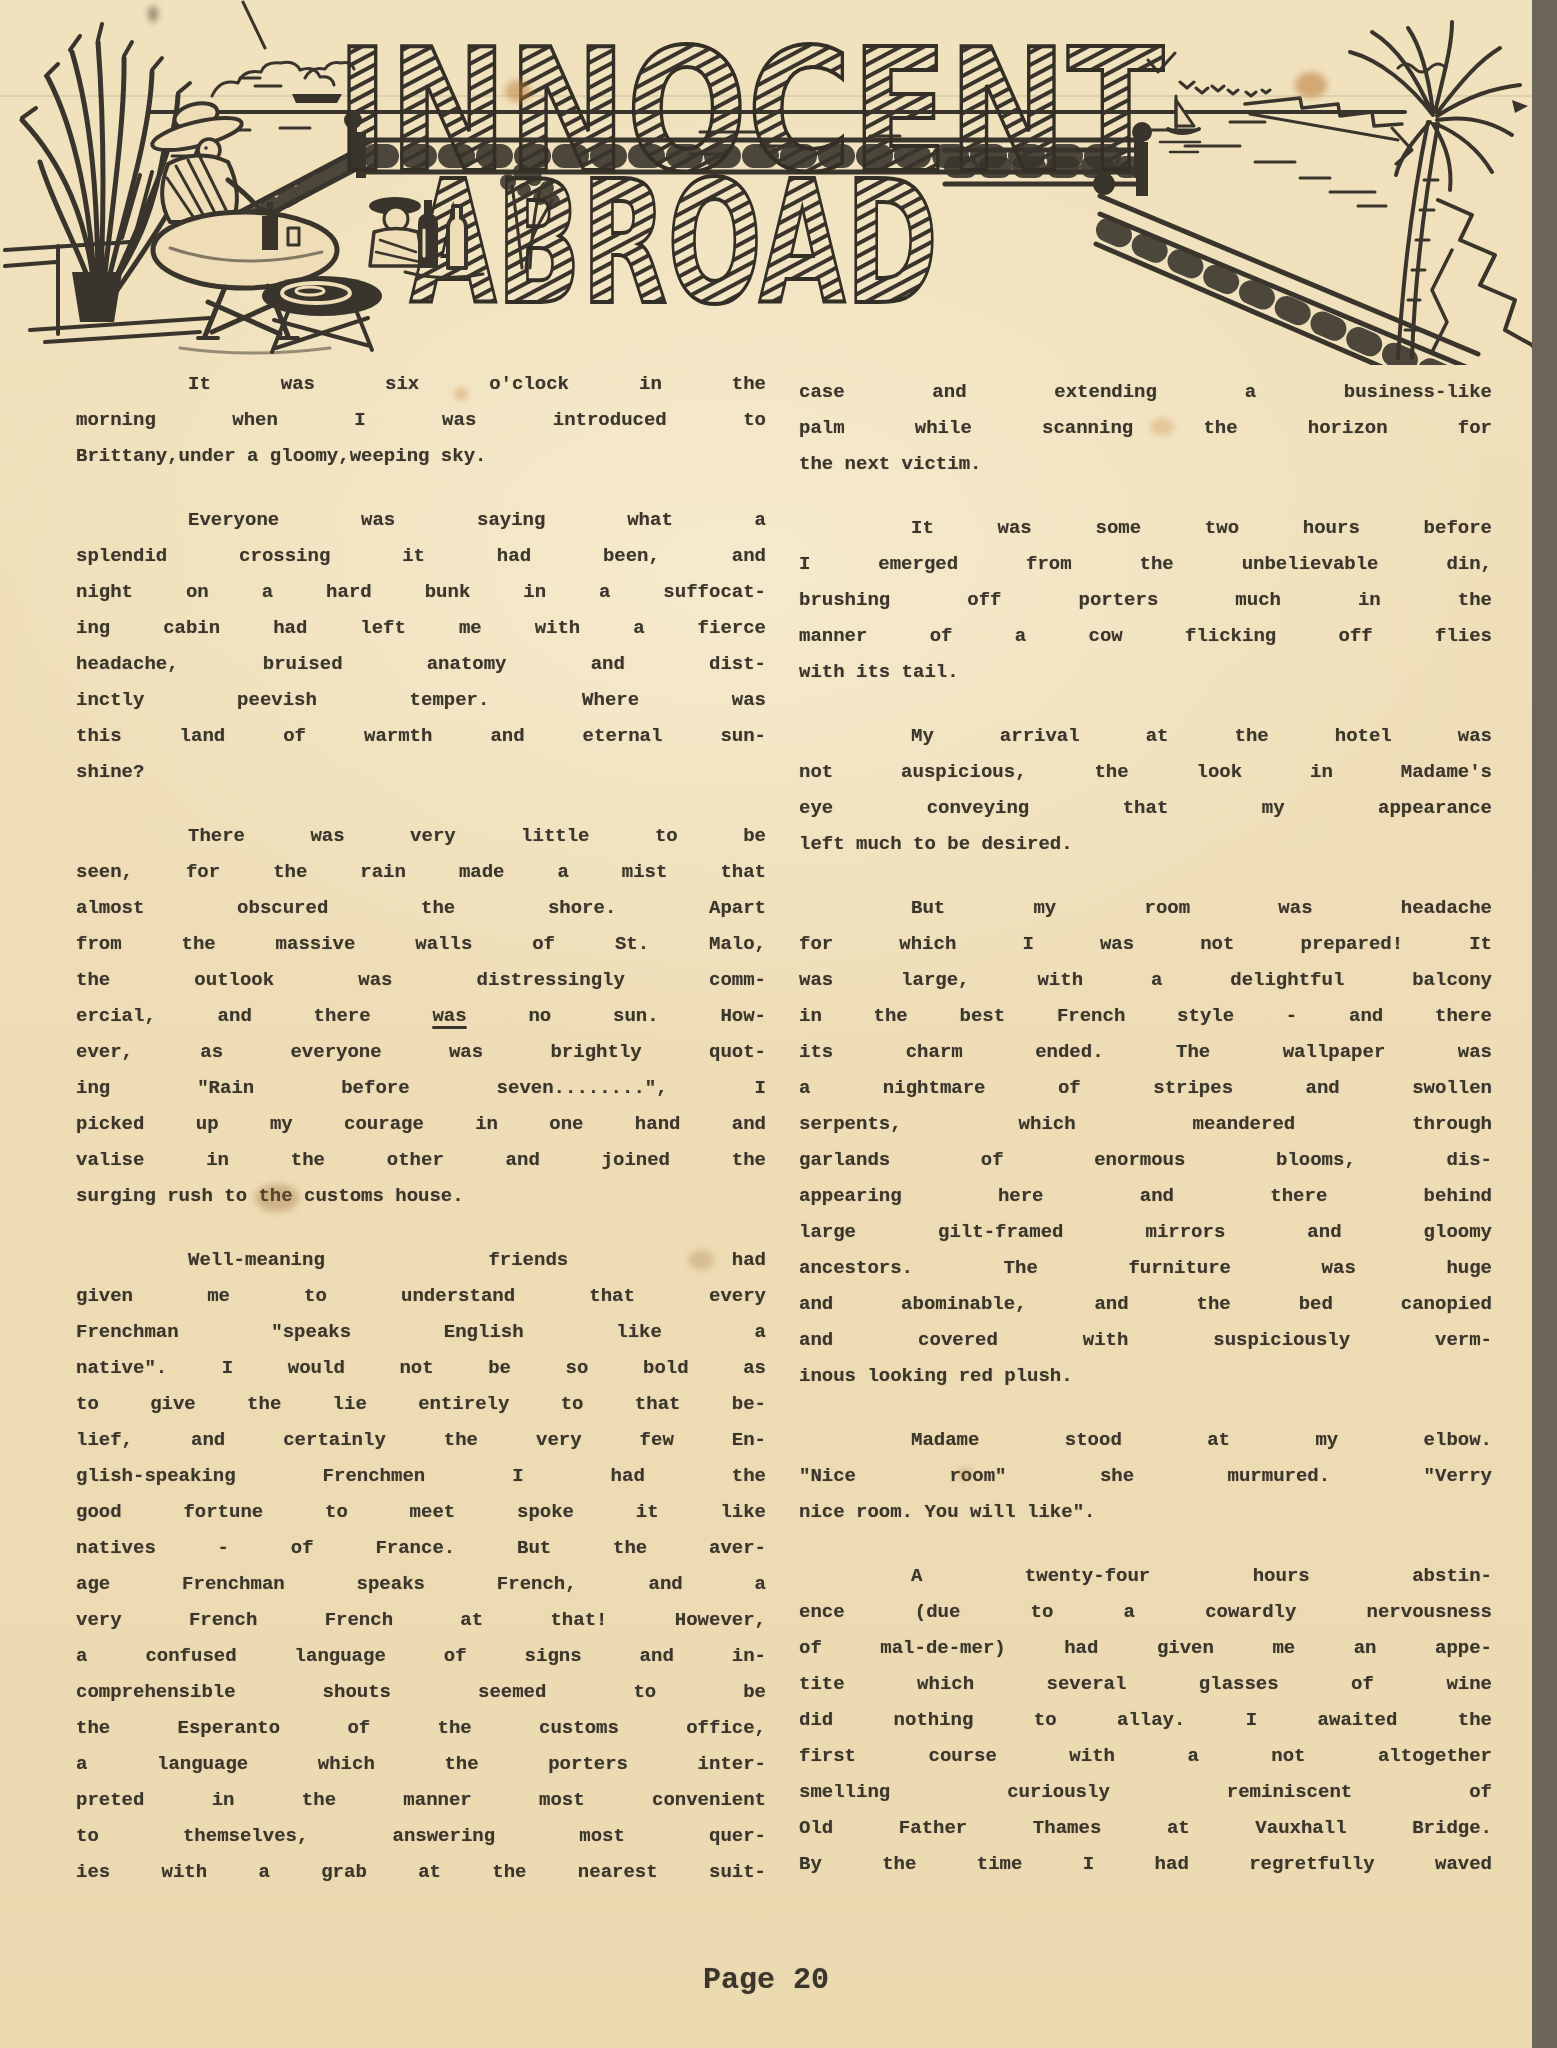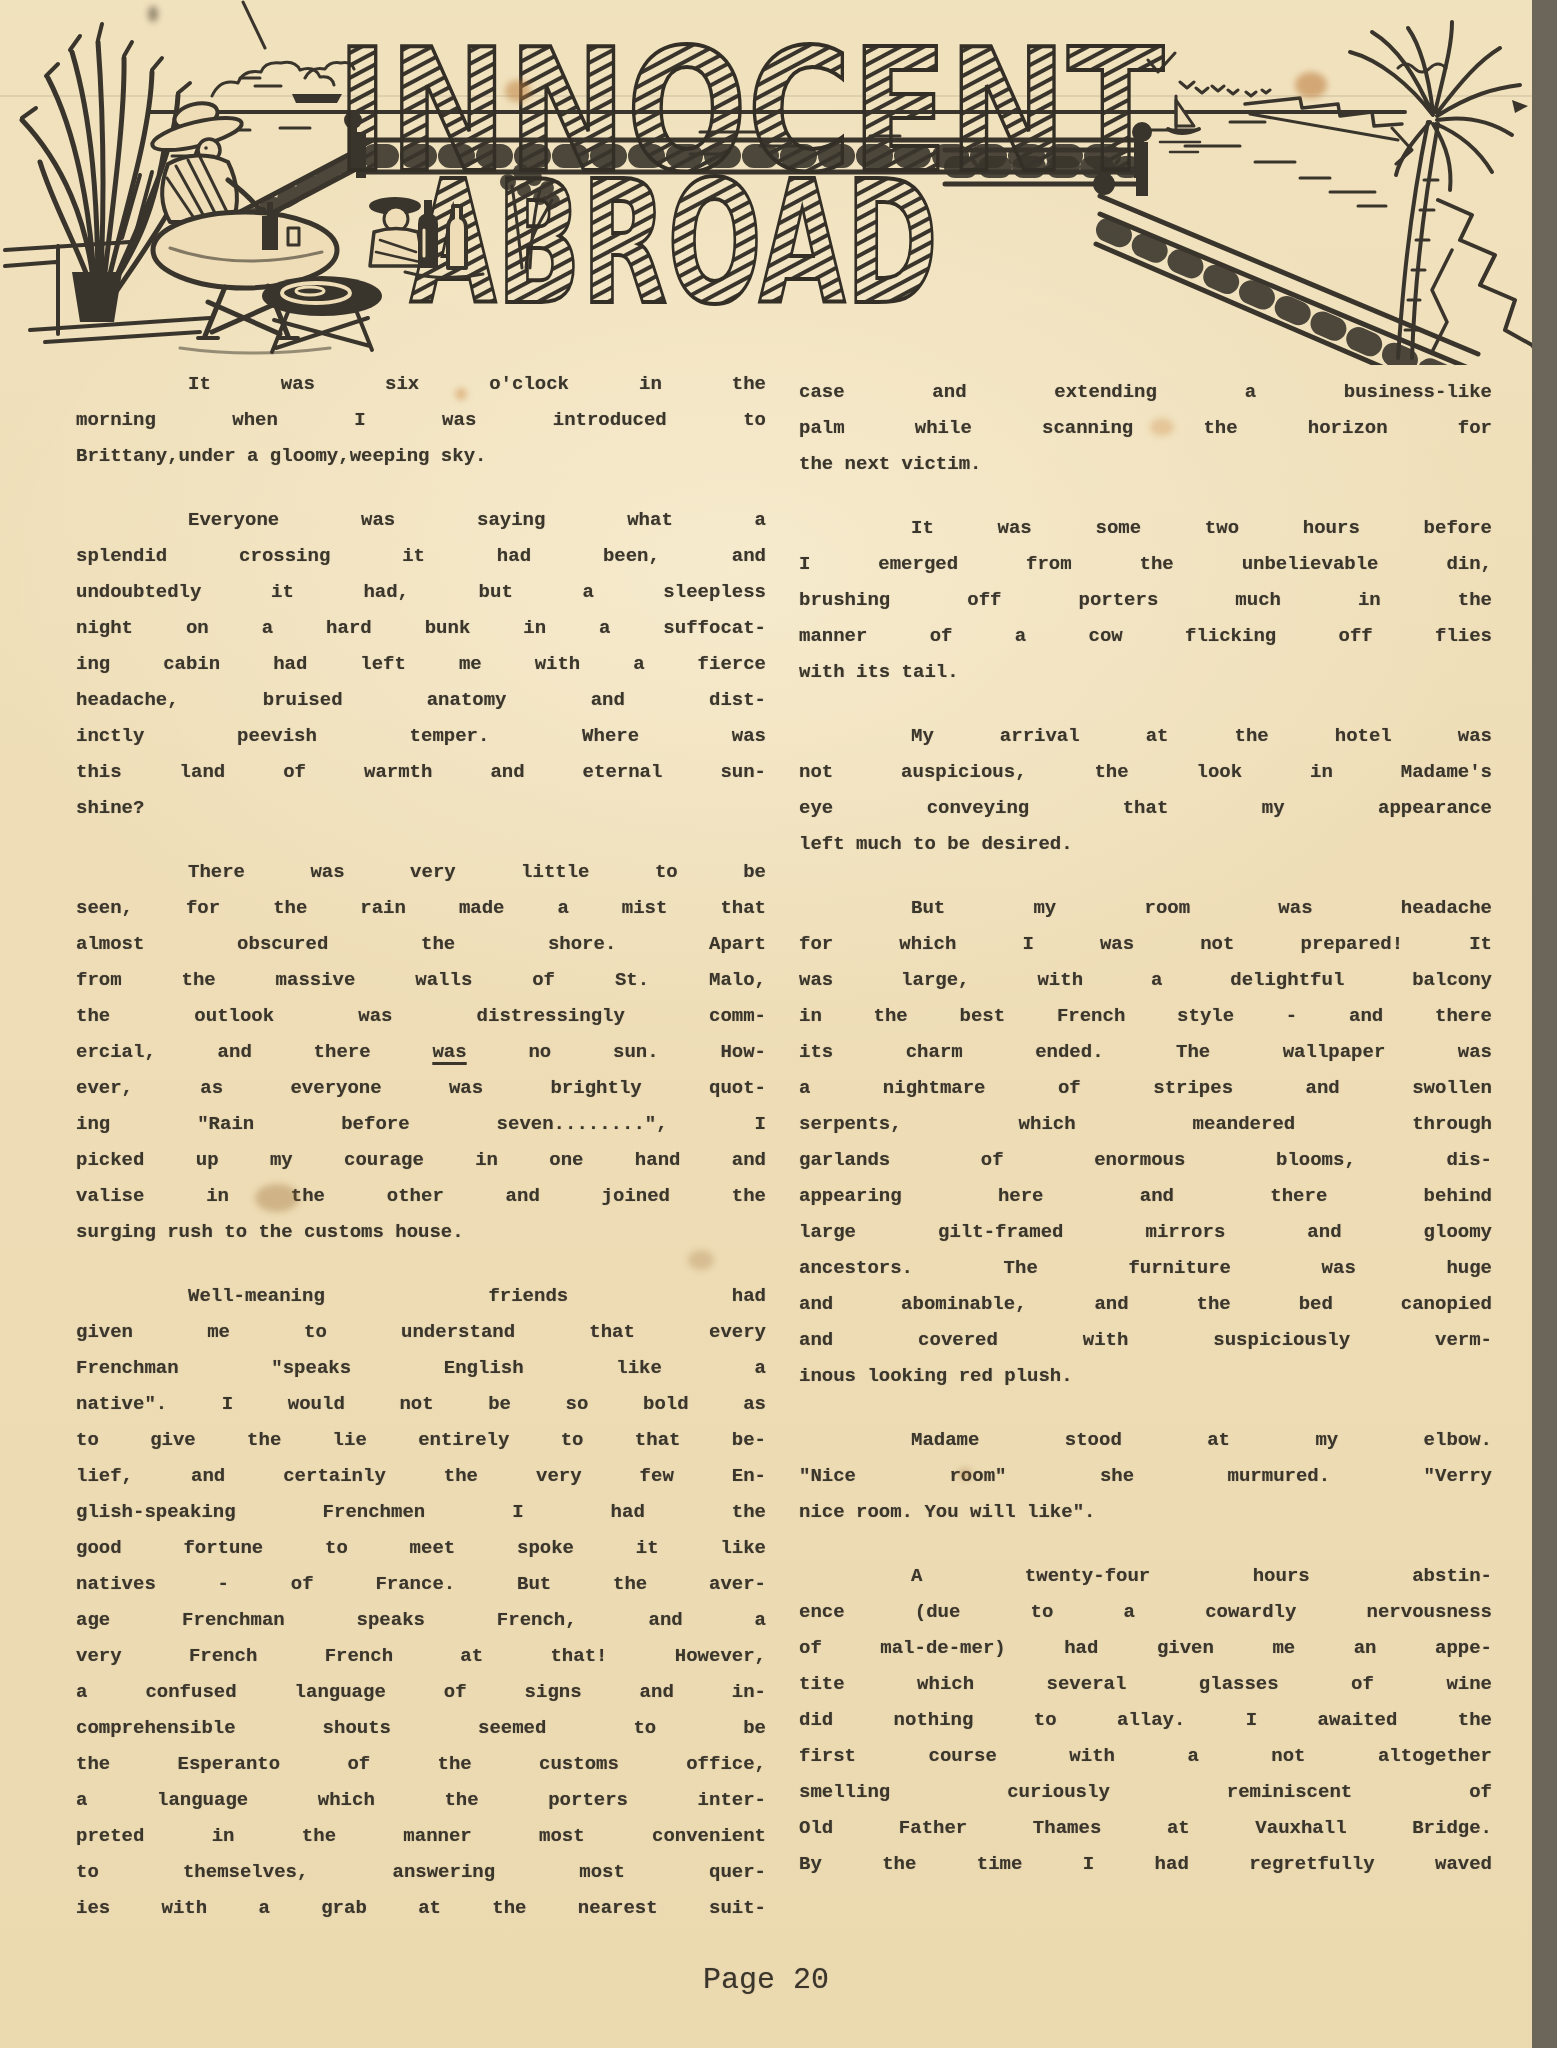--- a/index.html
+++ b/index.html
@@ -17,21 +17,21 @@
        text-shadow:0 0 1px rgba(59,54,44,.45);}
   .col-left{left:76px;top:366px;width:690px;}
   .col-right{left:799px;top:374px;width:693px;}
   .para{margin:0 0 28px 0;}
   .para:last-child{margin-bottom:0;}
   .line{text-align:justify;text-align-last:justify;}
   .line.flush{text-align-last:left;}
   .line.indent{padding-left:112px;}
   .u{text-decoration:underline;text-decoration-thickness:3px;text-underline-offset:5px;}
   .footer{position:absolute;left:0;right:0;top:1963px;text-align:center;font-size:30px;
-          font-weight:400;color:#3b362c;text-shadow:0 0 1px rgba(59,54,44,.45);}
+          font-weight:700;color:#3b362c;text-shadow:0 0 1px rgba(59,54,44,.45);}
   .stain{position:absolute;border-radius:50%;pointer-events:none;filter:blur(3px);}
   .s1{left:505px;top:80px;width:26px;height:22px;background:rgba(186,121,58,.5);}
   .s2{left:1295px;top:72px;width:32px;height:26px;background:rgba(186,121,58,.55);}
   .s3{left:455px;top:388px;width:12px;height:12px;background:rgba(200,130,60,.45);}
   .s4{left:255px;top:1184px;width:44px;height:28px;background:rgba(150,100,45,.33);}
   .s5{left:1150px;top:418px;width:24px;height:18px;background:rgba(200,130,60,.3);}
   .s6{left:688px;top:1250px;width:26px;height:20px;background:rgba(150,100,45,.25);}
   .s7{left:958px;top:1468px;width:14px;height:12px;background:rgba(150,100,45,.3);}
   .s8{left:148px;top:6px;width:10px;height:16px;background:rgba(60,50,35,.5);}
 </style>
@@ -227,21 +227,20 @@
 
   <div class="col col-left" id="col-left">
       <div class="para">
         <div class="line indent">It was six o'clock in the</div>
         <div class="line">morning when I was introduced to</div>
         <div class="line flush">Brittany,under a gloomy,weeping sky.</div>
       </div>
       <div class="para">
         <div class="line indent">Everyone was saying what a</div>
         <div class="line">splendid crossing it had been, and</div>
-        <div class="line">undoubtedly it had, but a sleepless</div>
         <div class="line">night on a hard bunk in a suffocat-</div>
         <div class="line">ing cabin had left me with a fierce</div>
         <div class="line">headache, bruised anatomy and dist-</div>
         <div class="line">inctly peevish temper. Where was</div>
         <div class="line">this land of warmth and eternal sun-</div>
         <div class="line flush">shine?</div>
       </div>
       <div class="para">
         <div class="line indent">There was very little to be</div>
         <div class="line">seen, for the rain made a mist that</div>

